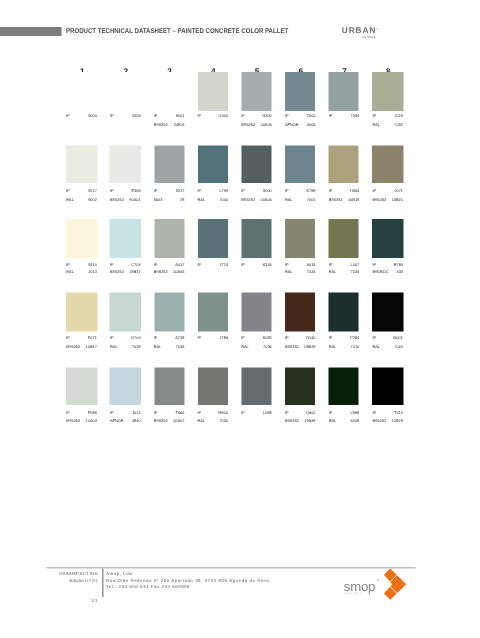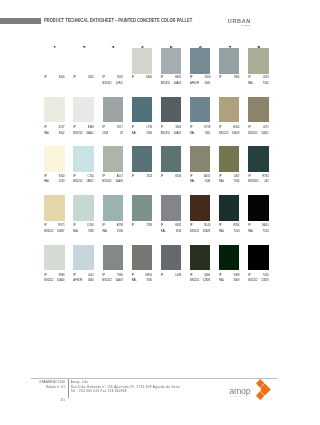--- a/index.html
+++ b/index.html
@@ -361,21 +361,21 @@
       <div>Edição n.º 01</div>
       <div class="pgno">1/1</div>
     </div>
   <div class="ft-right" id="ftright">
       <div>Amop, Lda.</div>
       <div>Rua Dião Redondo nº 256 Apartado 39, 3734-909 Águeda do Seno</div>
       <div>Tel.: 234 666 033   Fax 234 660908</div>
     </div>
 
   <div class="logo-amop">
-    <span class="a-word">amop</span>
+    <span class="a-word">smop</span>
     <span class="a-reg">®</span>
     <span class="a-tag">synergies</span>
     <svg class="a-mark" width="20" height="26" viewBox="0 0 20 26">
         <path fill="#ED7014" d="M6.2 2.0 L16.85 12.45 L6.2 22.9 L1.96 18.66 L7.4 12.45 L1.96 6.24 Z"></path>
         <path stroke="#ffffff" stroke-width="0.6" fill="none" d="M10.9 6.05 L6.0 10.95"></path>
         <path stroke="#ffffff" stroke-width="0.6" fill="none" d="M10.9 18.85 L6.0 13.95"></path>
       </svg>
   </div>
 </div>
 

